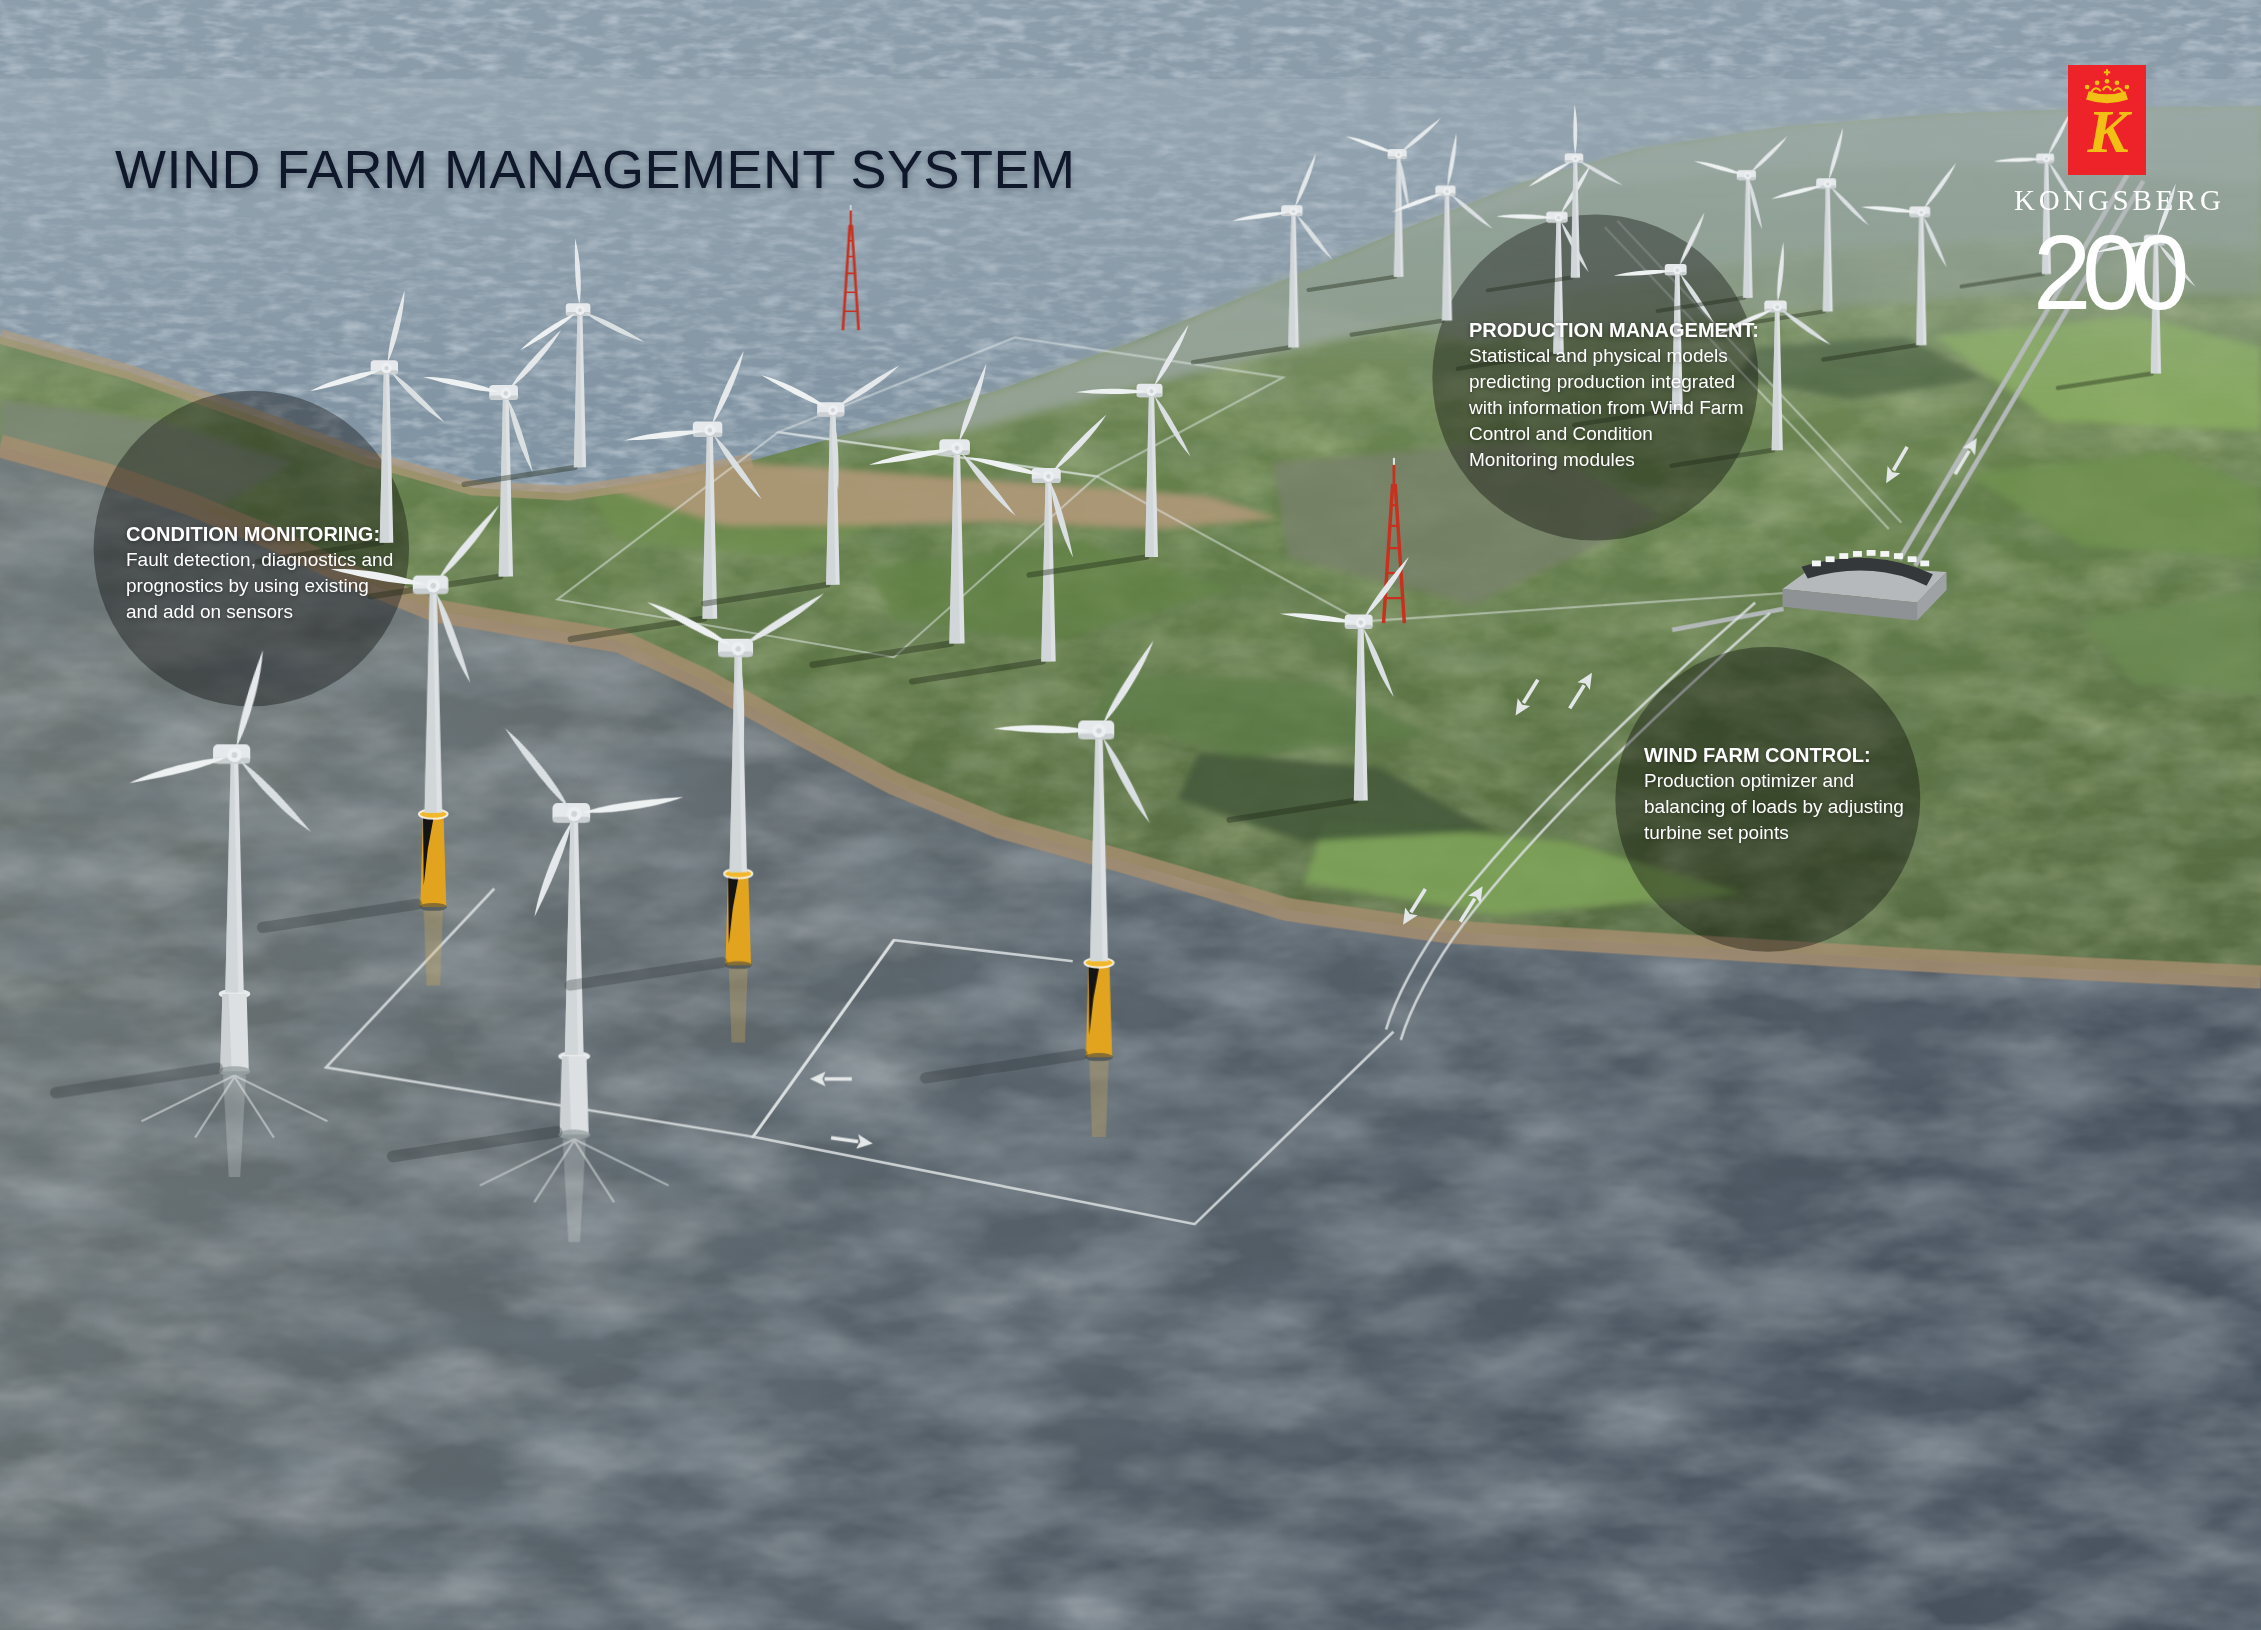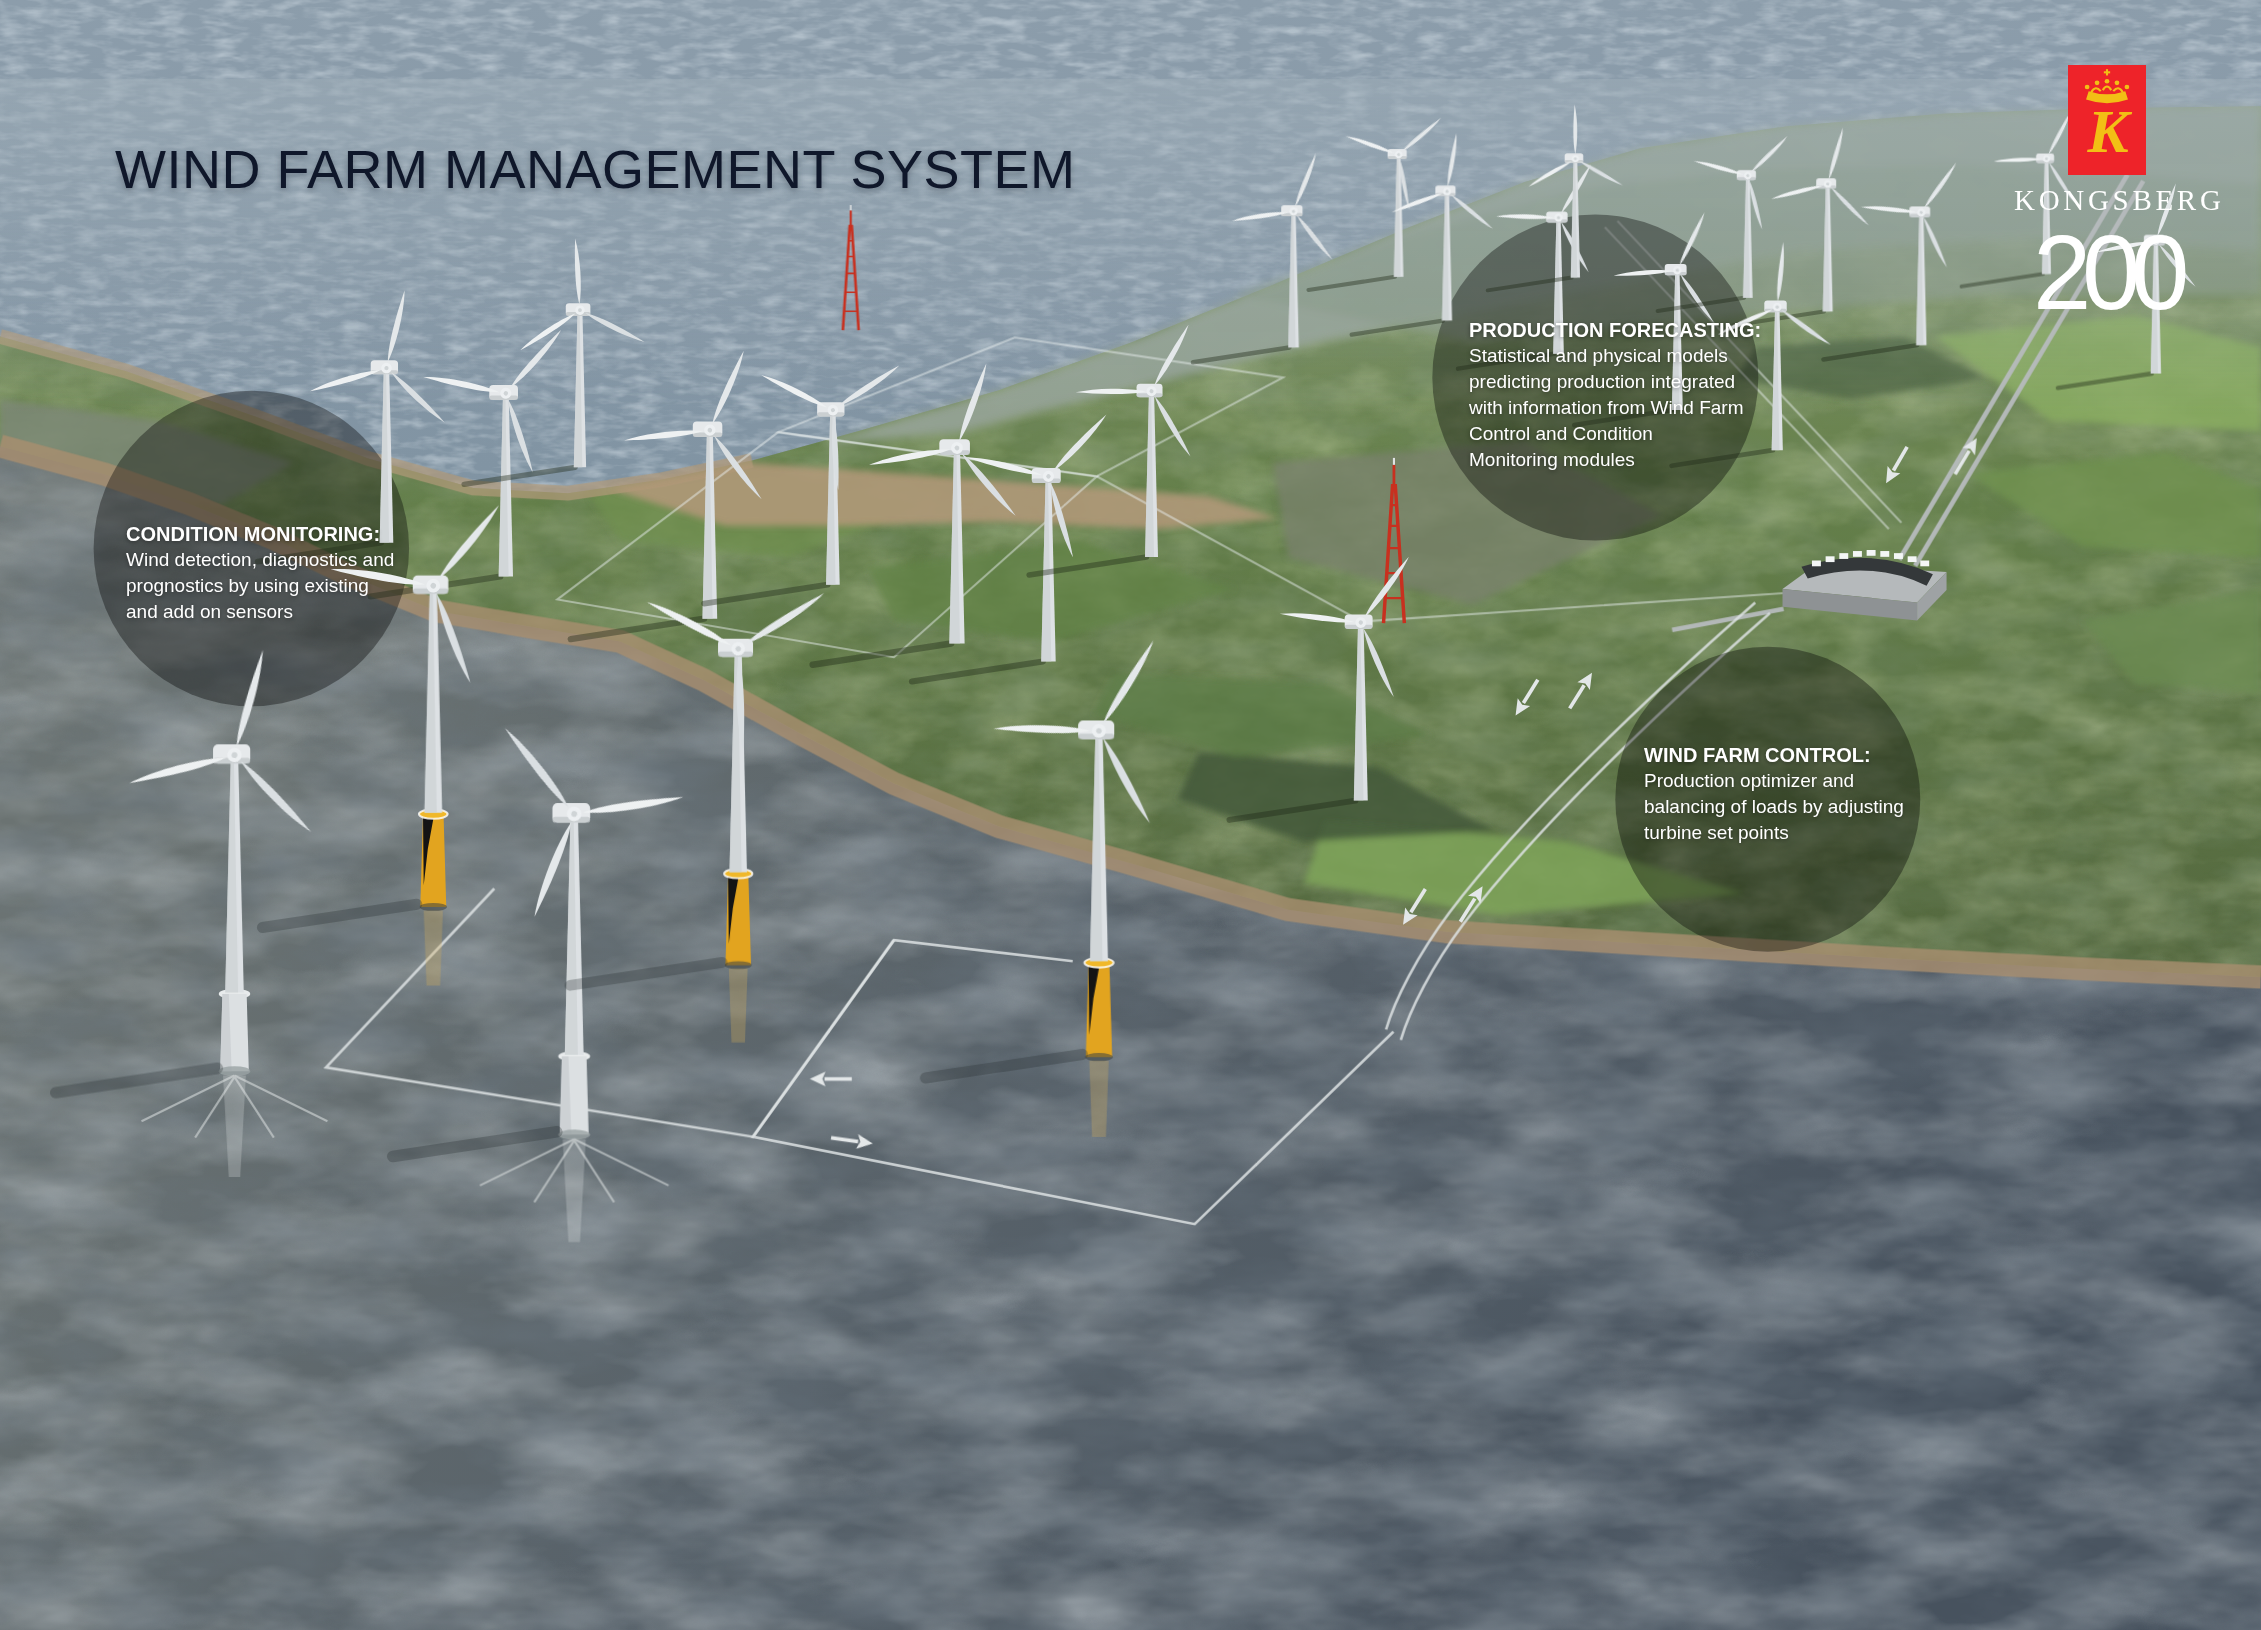--- a/index.html
+++ b/index.html
@@ -415,27 +415,27 @@
         <use href="#arrow" transform="translate(2808,1704) rotate(302)"></use>
         <use href="#arrow" transform="translate(1562,2052) rotate(180)"></use>
         <use href="#arrow" transform="translate(1638,2172) rotate(8)"></use>
       </g>
 </svg>
 
 <div id="title" class="overlay">WIND FARM MANAGEMENT SYSTEM</div>
 
 <div id="callout-cm" class="overlay callout">
   <div class="hd">CONDITION MONITORING:</div>
-  <div class="bd">Wind detection, diagnostics and
+  <div class="bd">Fault detection, diagnostics and
 prognostics by using existing
 and add on sensors</div>
 </div>
 
 <div id="callout-pf" class="overlay callout">
-  <div class="hd">PRODUCTION FORECASTING:</div>
+  <div class="hd">PRODUCTION MANAGEMENT:</div>
   <div class="bd">Statistical and physical models
 predicting production integrated
 with information from Wind Farm
 Control and Condition
 Monitoring modules</div>
 </div>
 
 <div id="callout-wfc" class="overlay callout">
   <div class="hd">WIND FARM CONTROL:</div>
   <div class="bd">Production optimizer and

